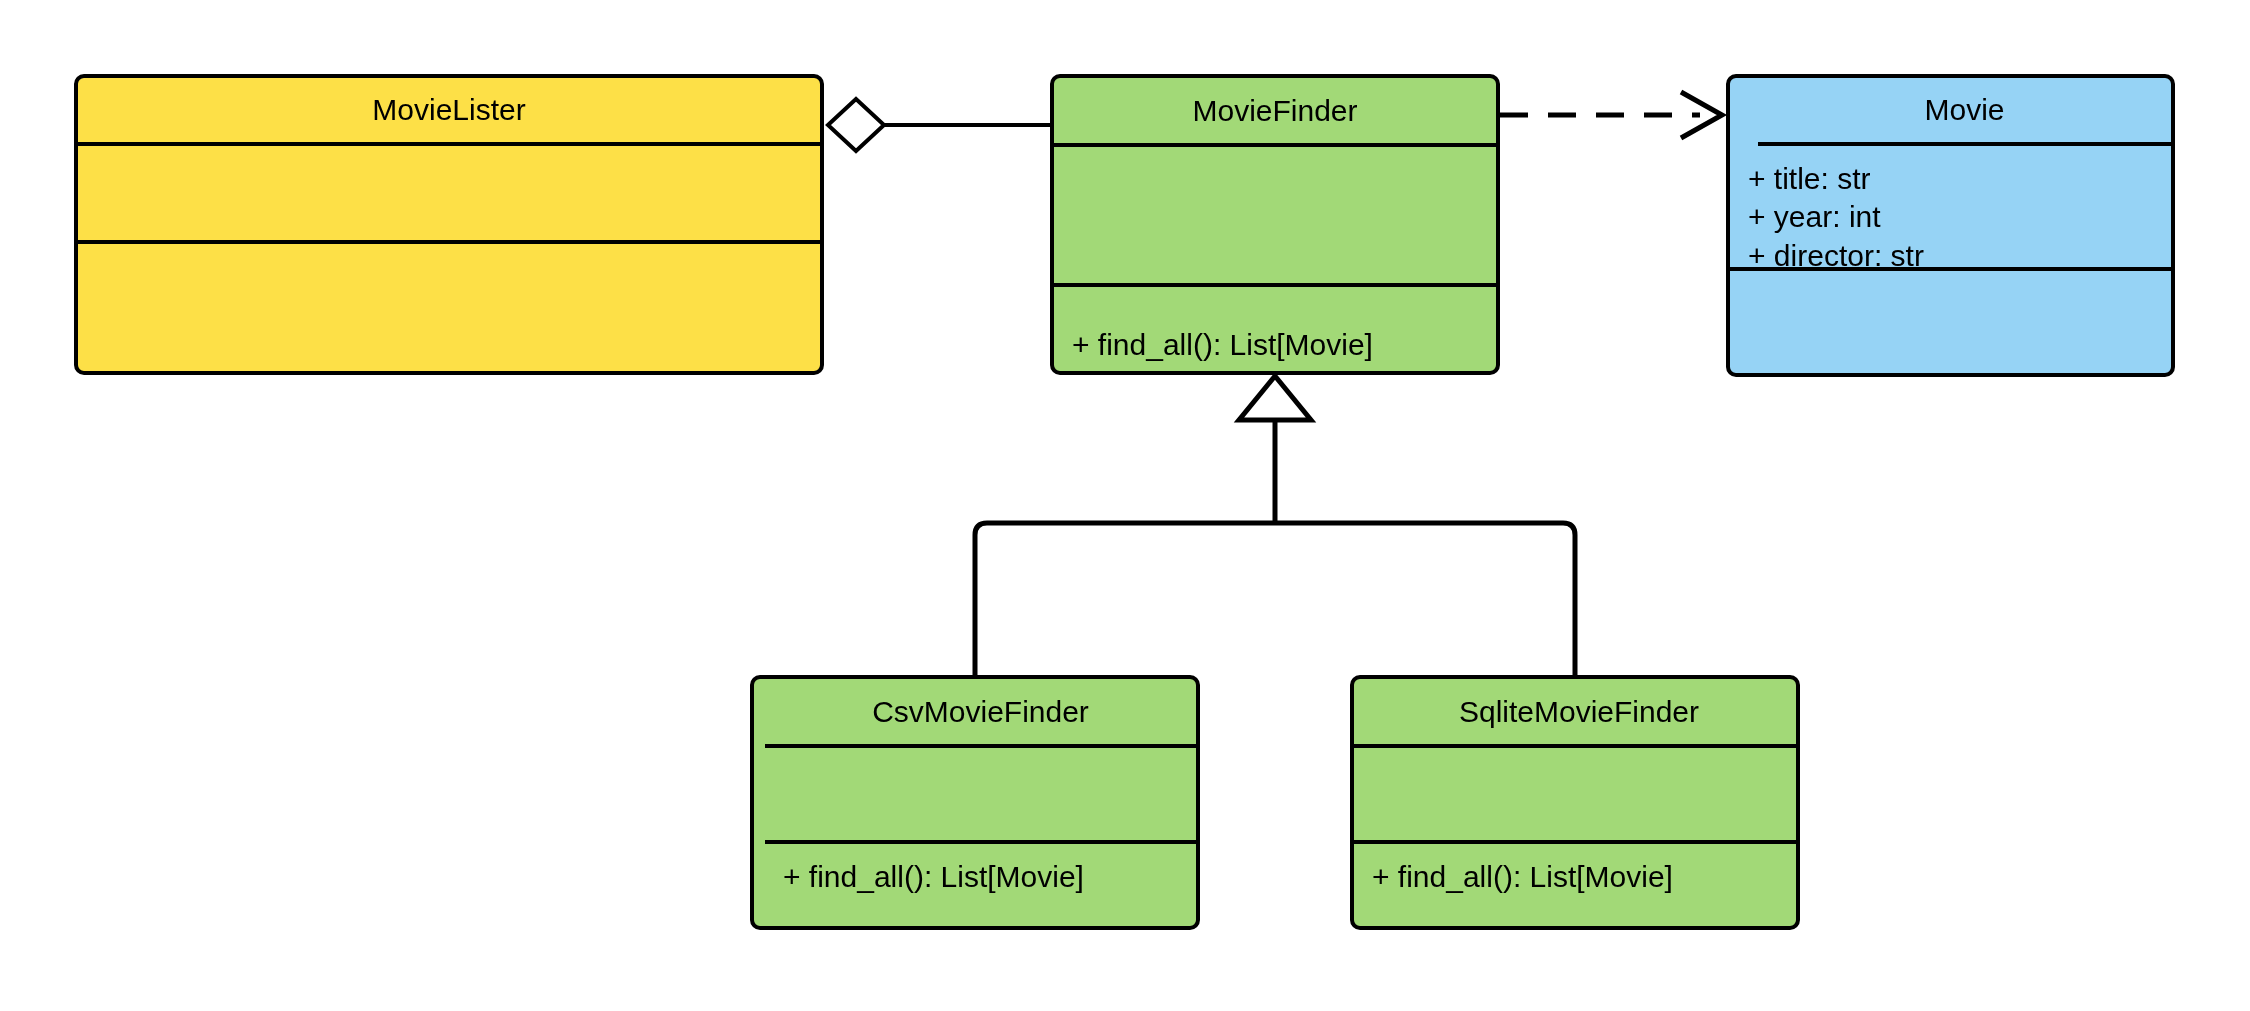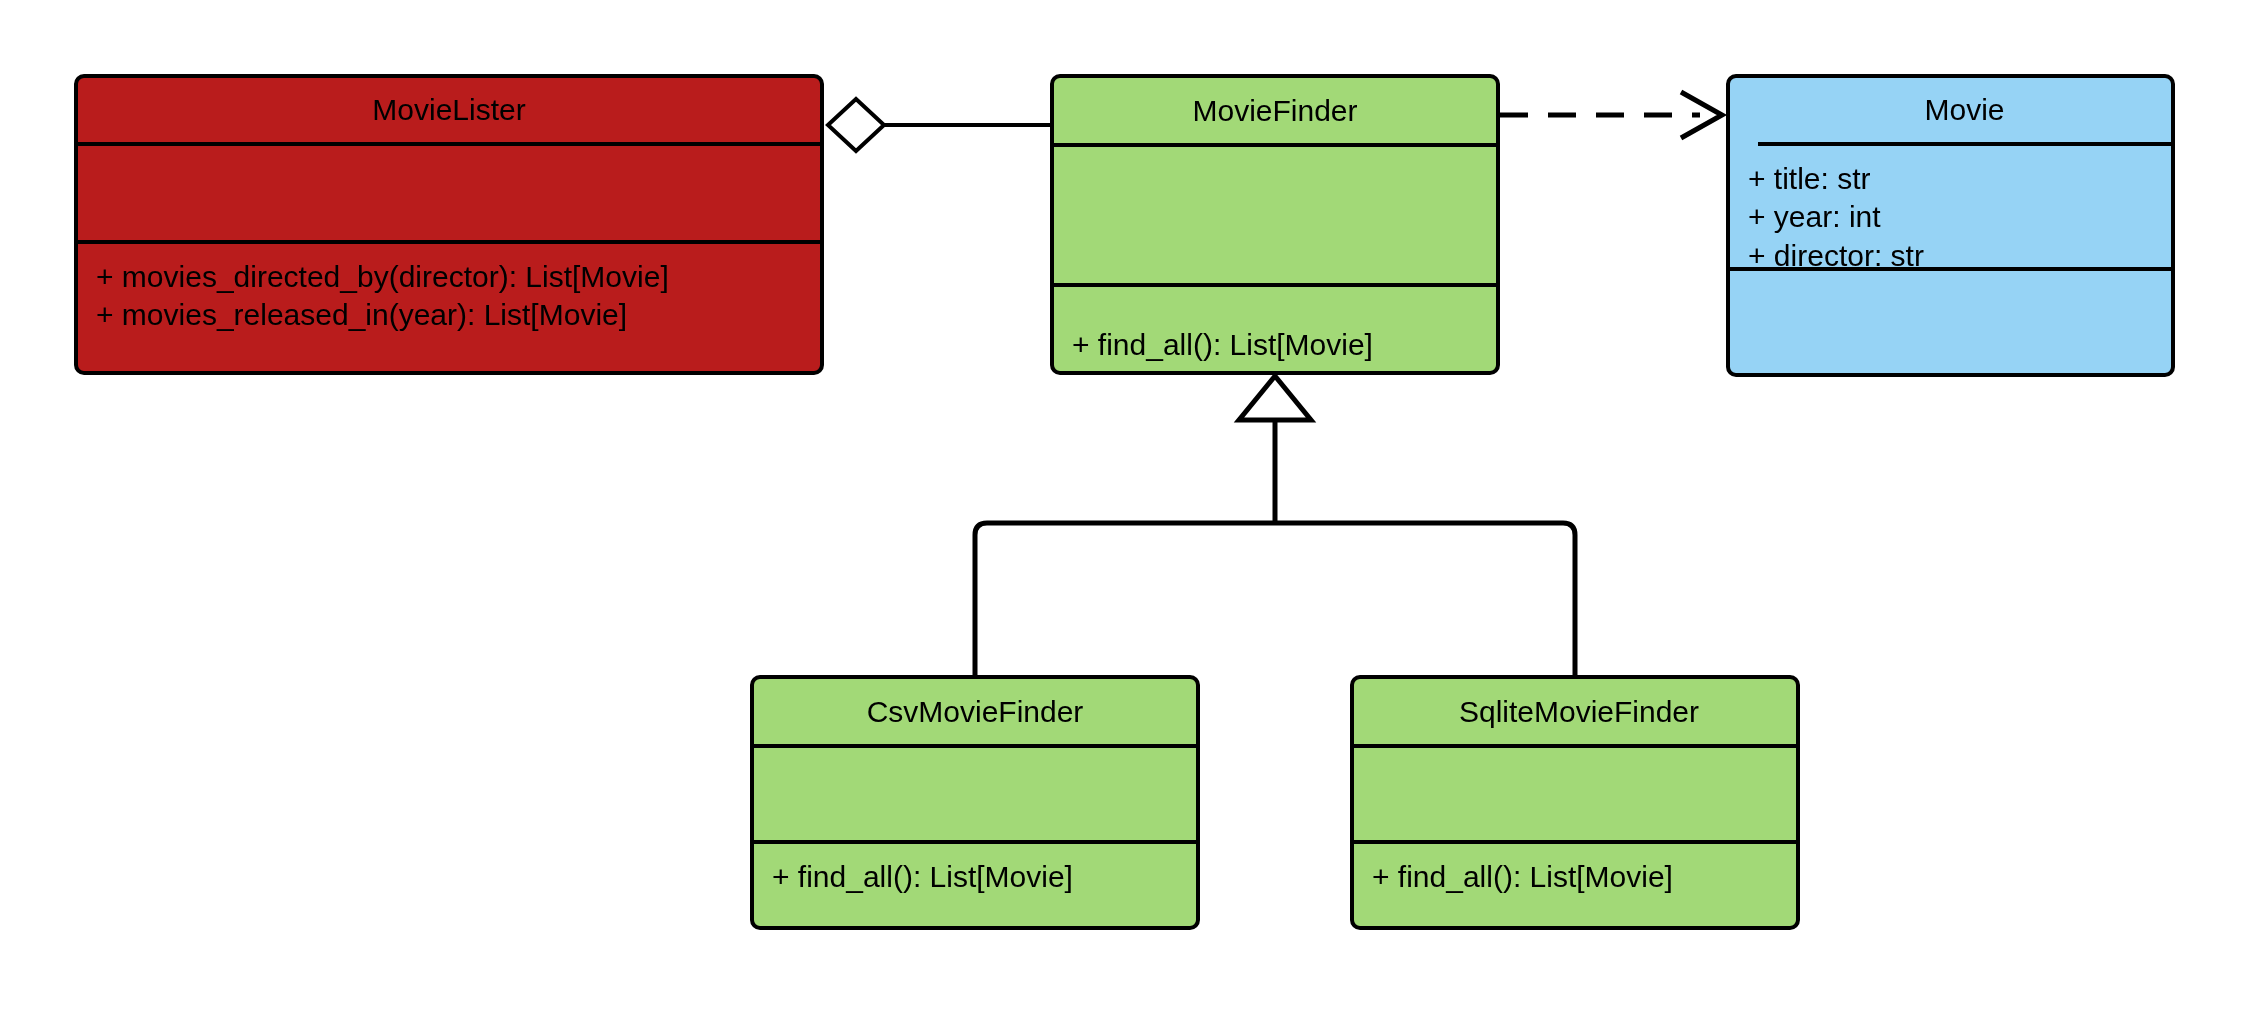--- a/index.html
+++ b/index.html
@@ -57,21 +57,21 @@
     color: #000000;
     line-height: 1;
     text-align: center;
   }
   .member-line {
     font-size: 30px;
     color: #000000;
     line-height: 1.28;
     white-space: nowrap;
   }
-  .class-yellow { background: #b91c1c; }
+  .class-yellow { background: #fde047; }
   .class-green  { background: #a2d977; }
   .class-blue   { background: #96d3f5; }
 </style>
 </head>
 <body>
 
 <div id="canvas">
 
   <svg id="edges" viewBox="0 0 2250 1011" width="2250" height="1011" xmlns="http://www.w3.org/2000/svg">
 
@@ -96,24 +96,20 @@
 
       <polygon points="1275,376 1311,420 1239,420" fill="#ffffff" stroke="#000000" stroke-width="5" stroke-linejoin="miter"></polygon>
     </g>
   </svg>
 
   <div class="uml-class class-yellow" style="left:74px; top:74px; width:750px; height:301px;">
     <div class="compartment comp-name" style="height:68px;">
       <span class="class-title">MovieLister</span>
     </div>
     <div class="compartment comp-attrs" style="height:98px;"></div>
-    <div class="compartment comp-methods" style="flex:1;">
-      <div class="member-line">+ movies_directed_by(director): List[Movie]</div>
-      <div class="member-line">+ movies_released_in(year): List[Movie]</div>
-    </div>
   </div>
 
   <div class="uml-class class-green" style="left:1050px; top:74px; width:450px; height:301px;gap:25px;">
     <div class="compartment comp-name" style="height:69px;">
       <span class="class-title">MovieFinder</span>
     </div>
     <div class="compartment comp-attrs" style="height:115px;"></div>
     <div class="compartment comp-methods" style="flex:1;">
       <div class="member-line">+ find_all(): List[Movie]</div>
     </div>
@@ -124,21 +120,21 @@
       <span class="class-title">Movie</span>
     </div>
     <div class="compartment comp-attrs" style="height:125px;">
       <div class="member-line">+ title: str</div>
       <div class="member-line">+ year: int</div>
       <div class="member-line">+ director: str</div>
     </div>
     <div class="compartment comp-methods" style="flex:1;"></div>
   </div>
 
-  <div class="uml-class class-green" style="left:750px; top:675px; width:450px; height:255px;">
+  <div class="uml-class class-green" style="left:750px; top:675px; width:450px; height:255px;padding-left:11px;">
     <div class="compartment comp-name" style="height:69px;">
       <span class="class-title">CsvMovieFinder</span>
     </div>
     <div class="compartment comp-attrs" style="height:96px;"></div>
     <div class="compartment comp-methods" style="flex:1;">
       <div class="member-line">+ find_all(): List[Movie]</div>
     </div>
   </div>
 
   <div class="uml-class class-green" style="left:1350px; top:675px; width:450px; height:255px;">

